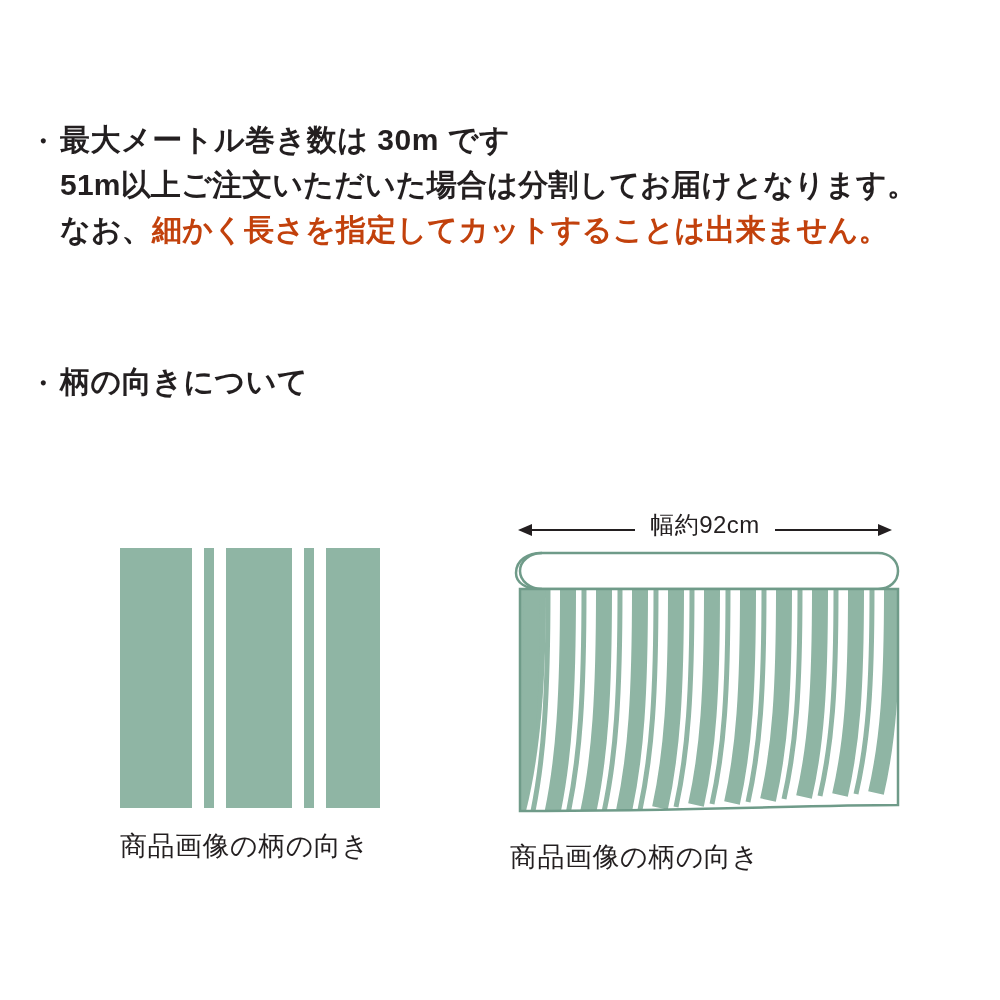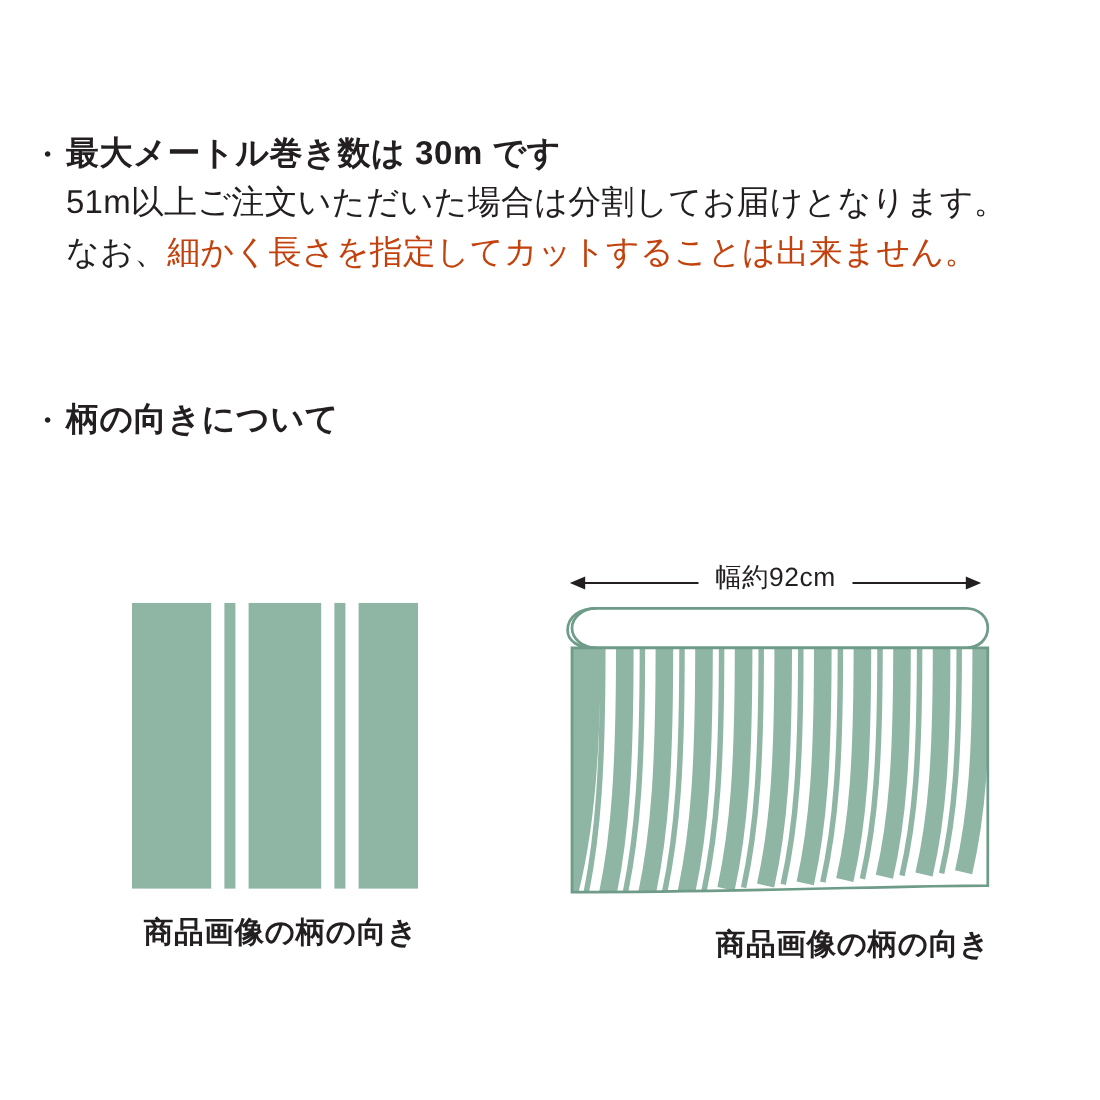--- a/index.html
+++ b/index.html
@@ -45,21 +45,21 @@
     line-height: 1;
     color: #231f20;
   }
   .bullet-text {
     white-space: nowrap;
   }
 
   .sub-line {
     margin-left: 30px;
     font-size: 30px;
-    font-weight: normal;
+    font-weight: bold;
     letter-spacing: 0.2px;
     line-height: 1.5;
     white-space: nowrap;
   }
   .red { color: #c2410c; }
 
   
   .fig {
     position: absolute;
   }
@@ -67,23 +67,23 @@
     left: 120px;
     top: 548px;
     width: 260px;
   }
   .fig-right {
     left: 510px;
     top: 505px;
     width: 390px;
   }
   .caption {
-    text-align: right;
+    text-align: left;
     font-size: 27px;
-    font-weight: bold;
+    font-weight: normal;
     color: #231f20;
     margin-top: 14px;
     letter-spacing: 0.5px;
     white-space: nowrap;
   }
   .fig-left .caption { margin-top: 16px; }
   .fig-right .caption { margin-top: 10px; }
 
   .dim-label {
     position: absolute;

